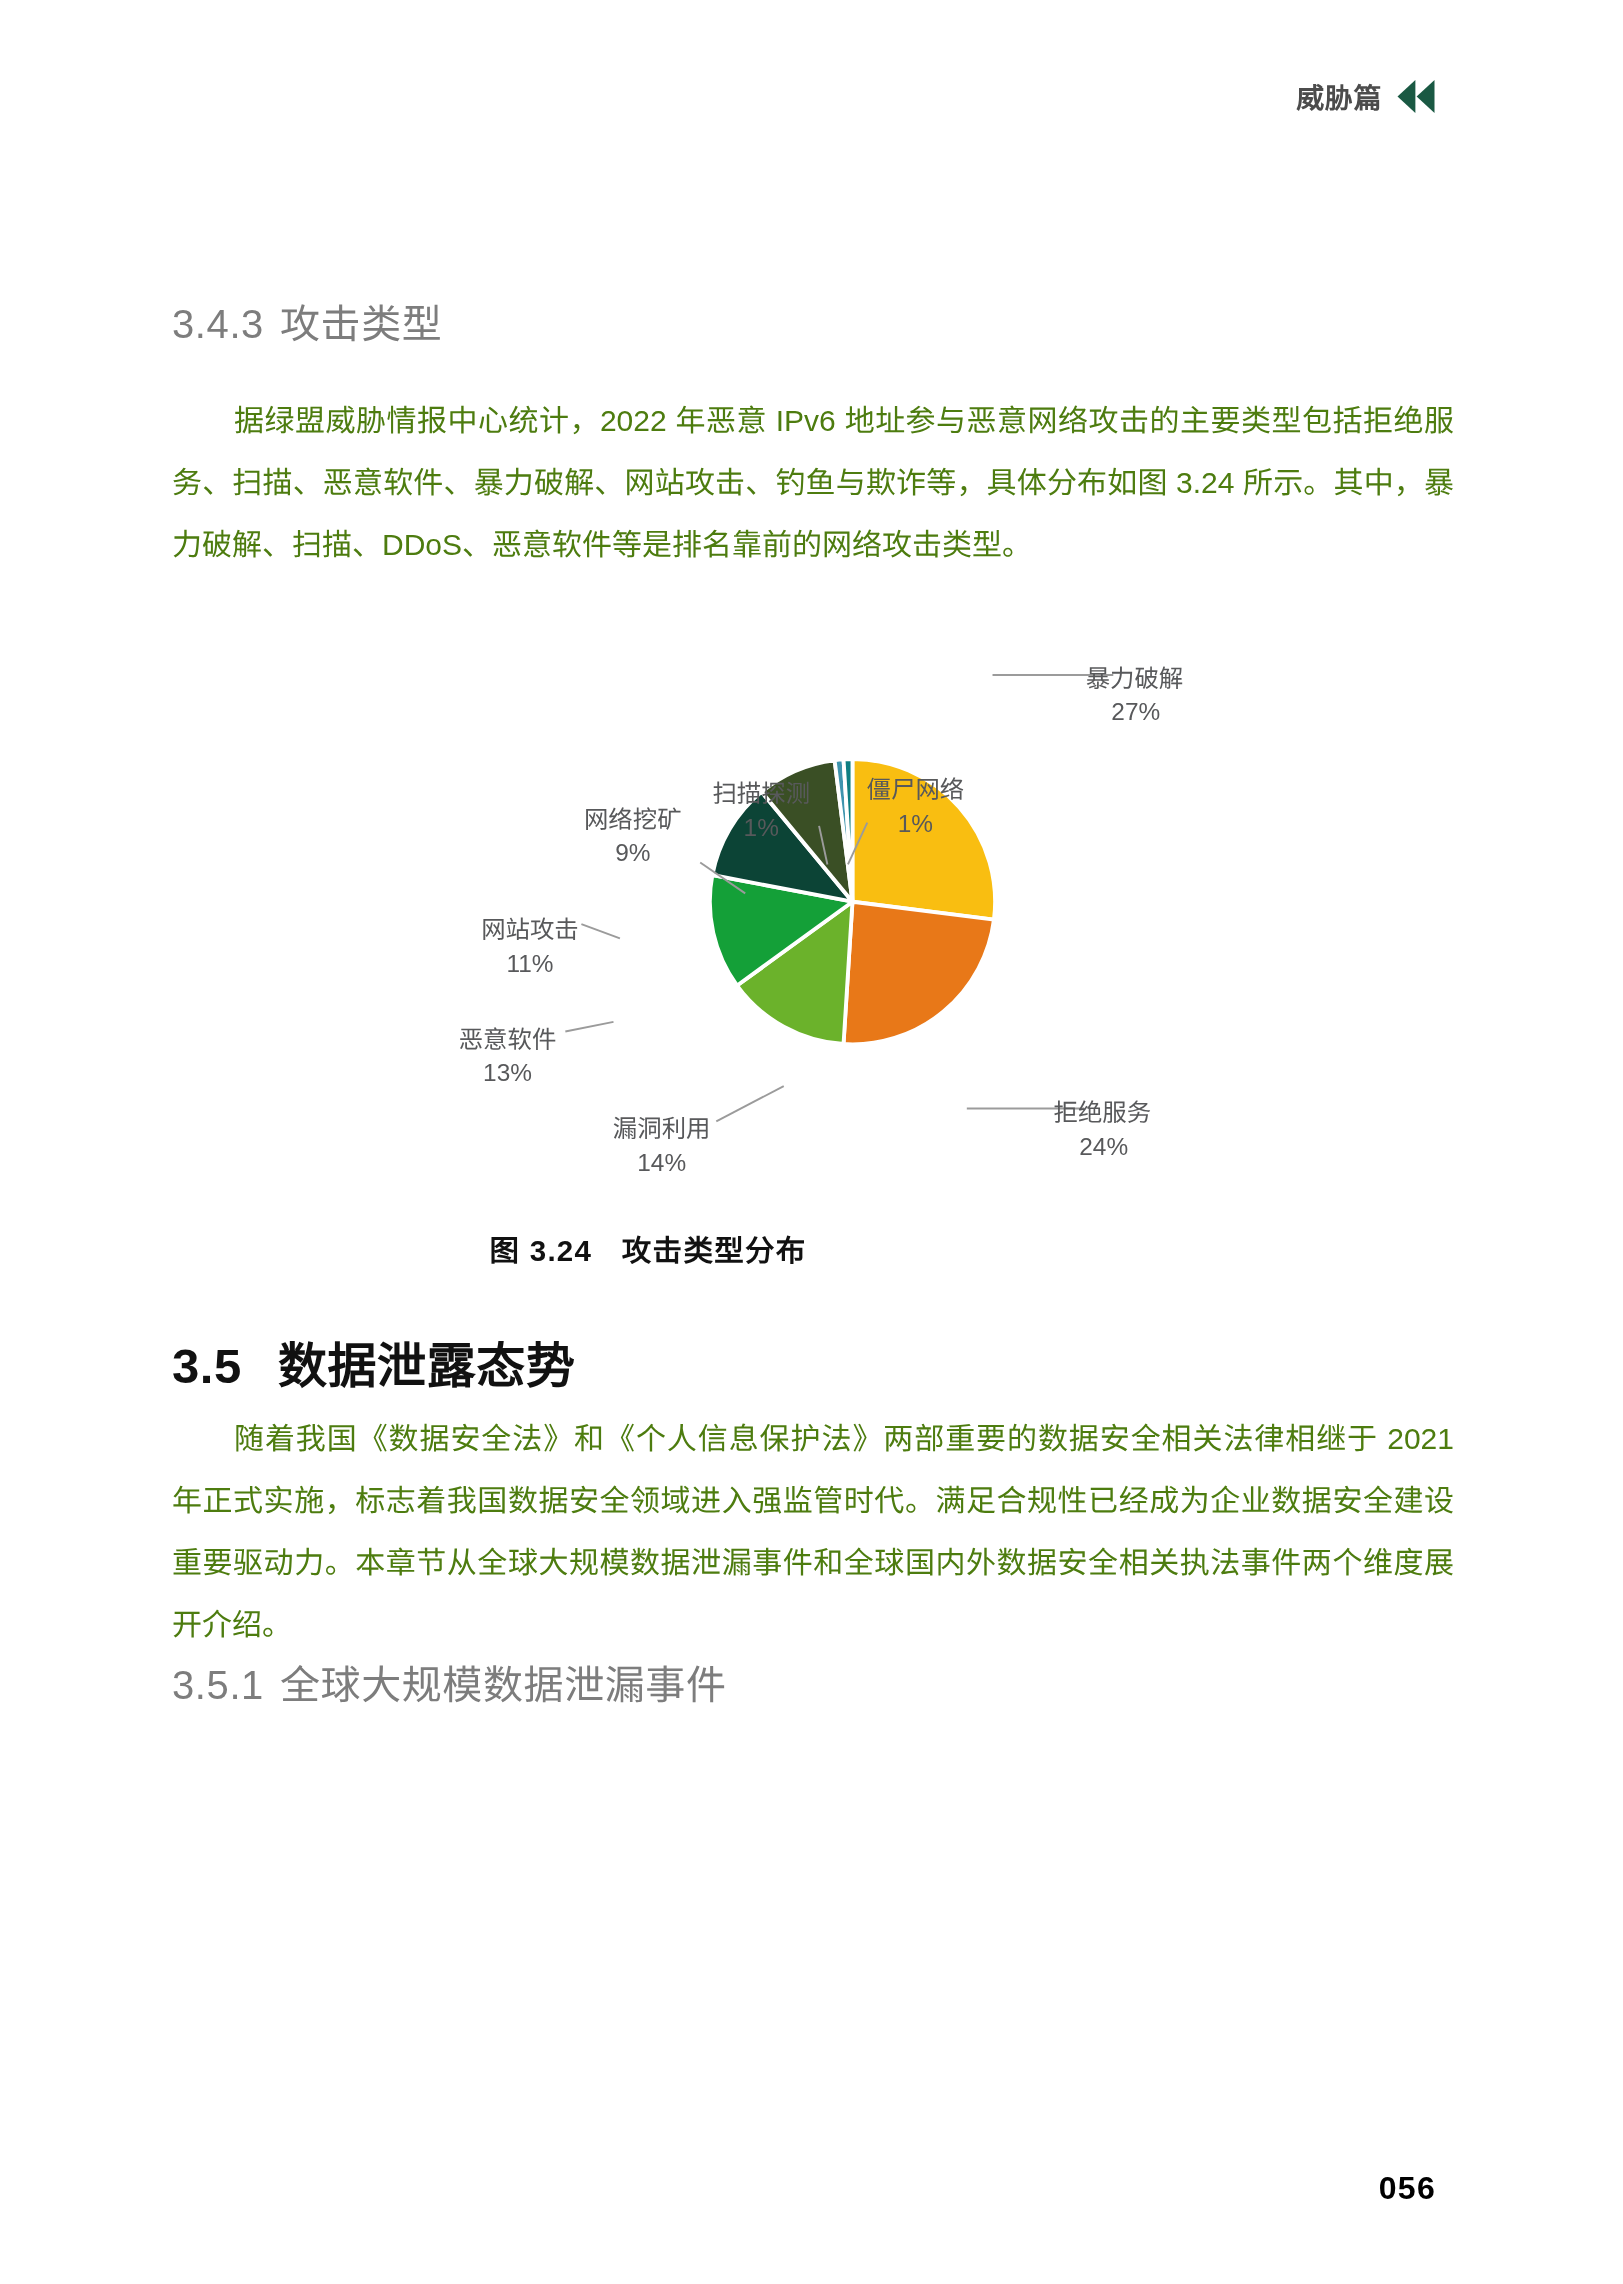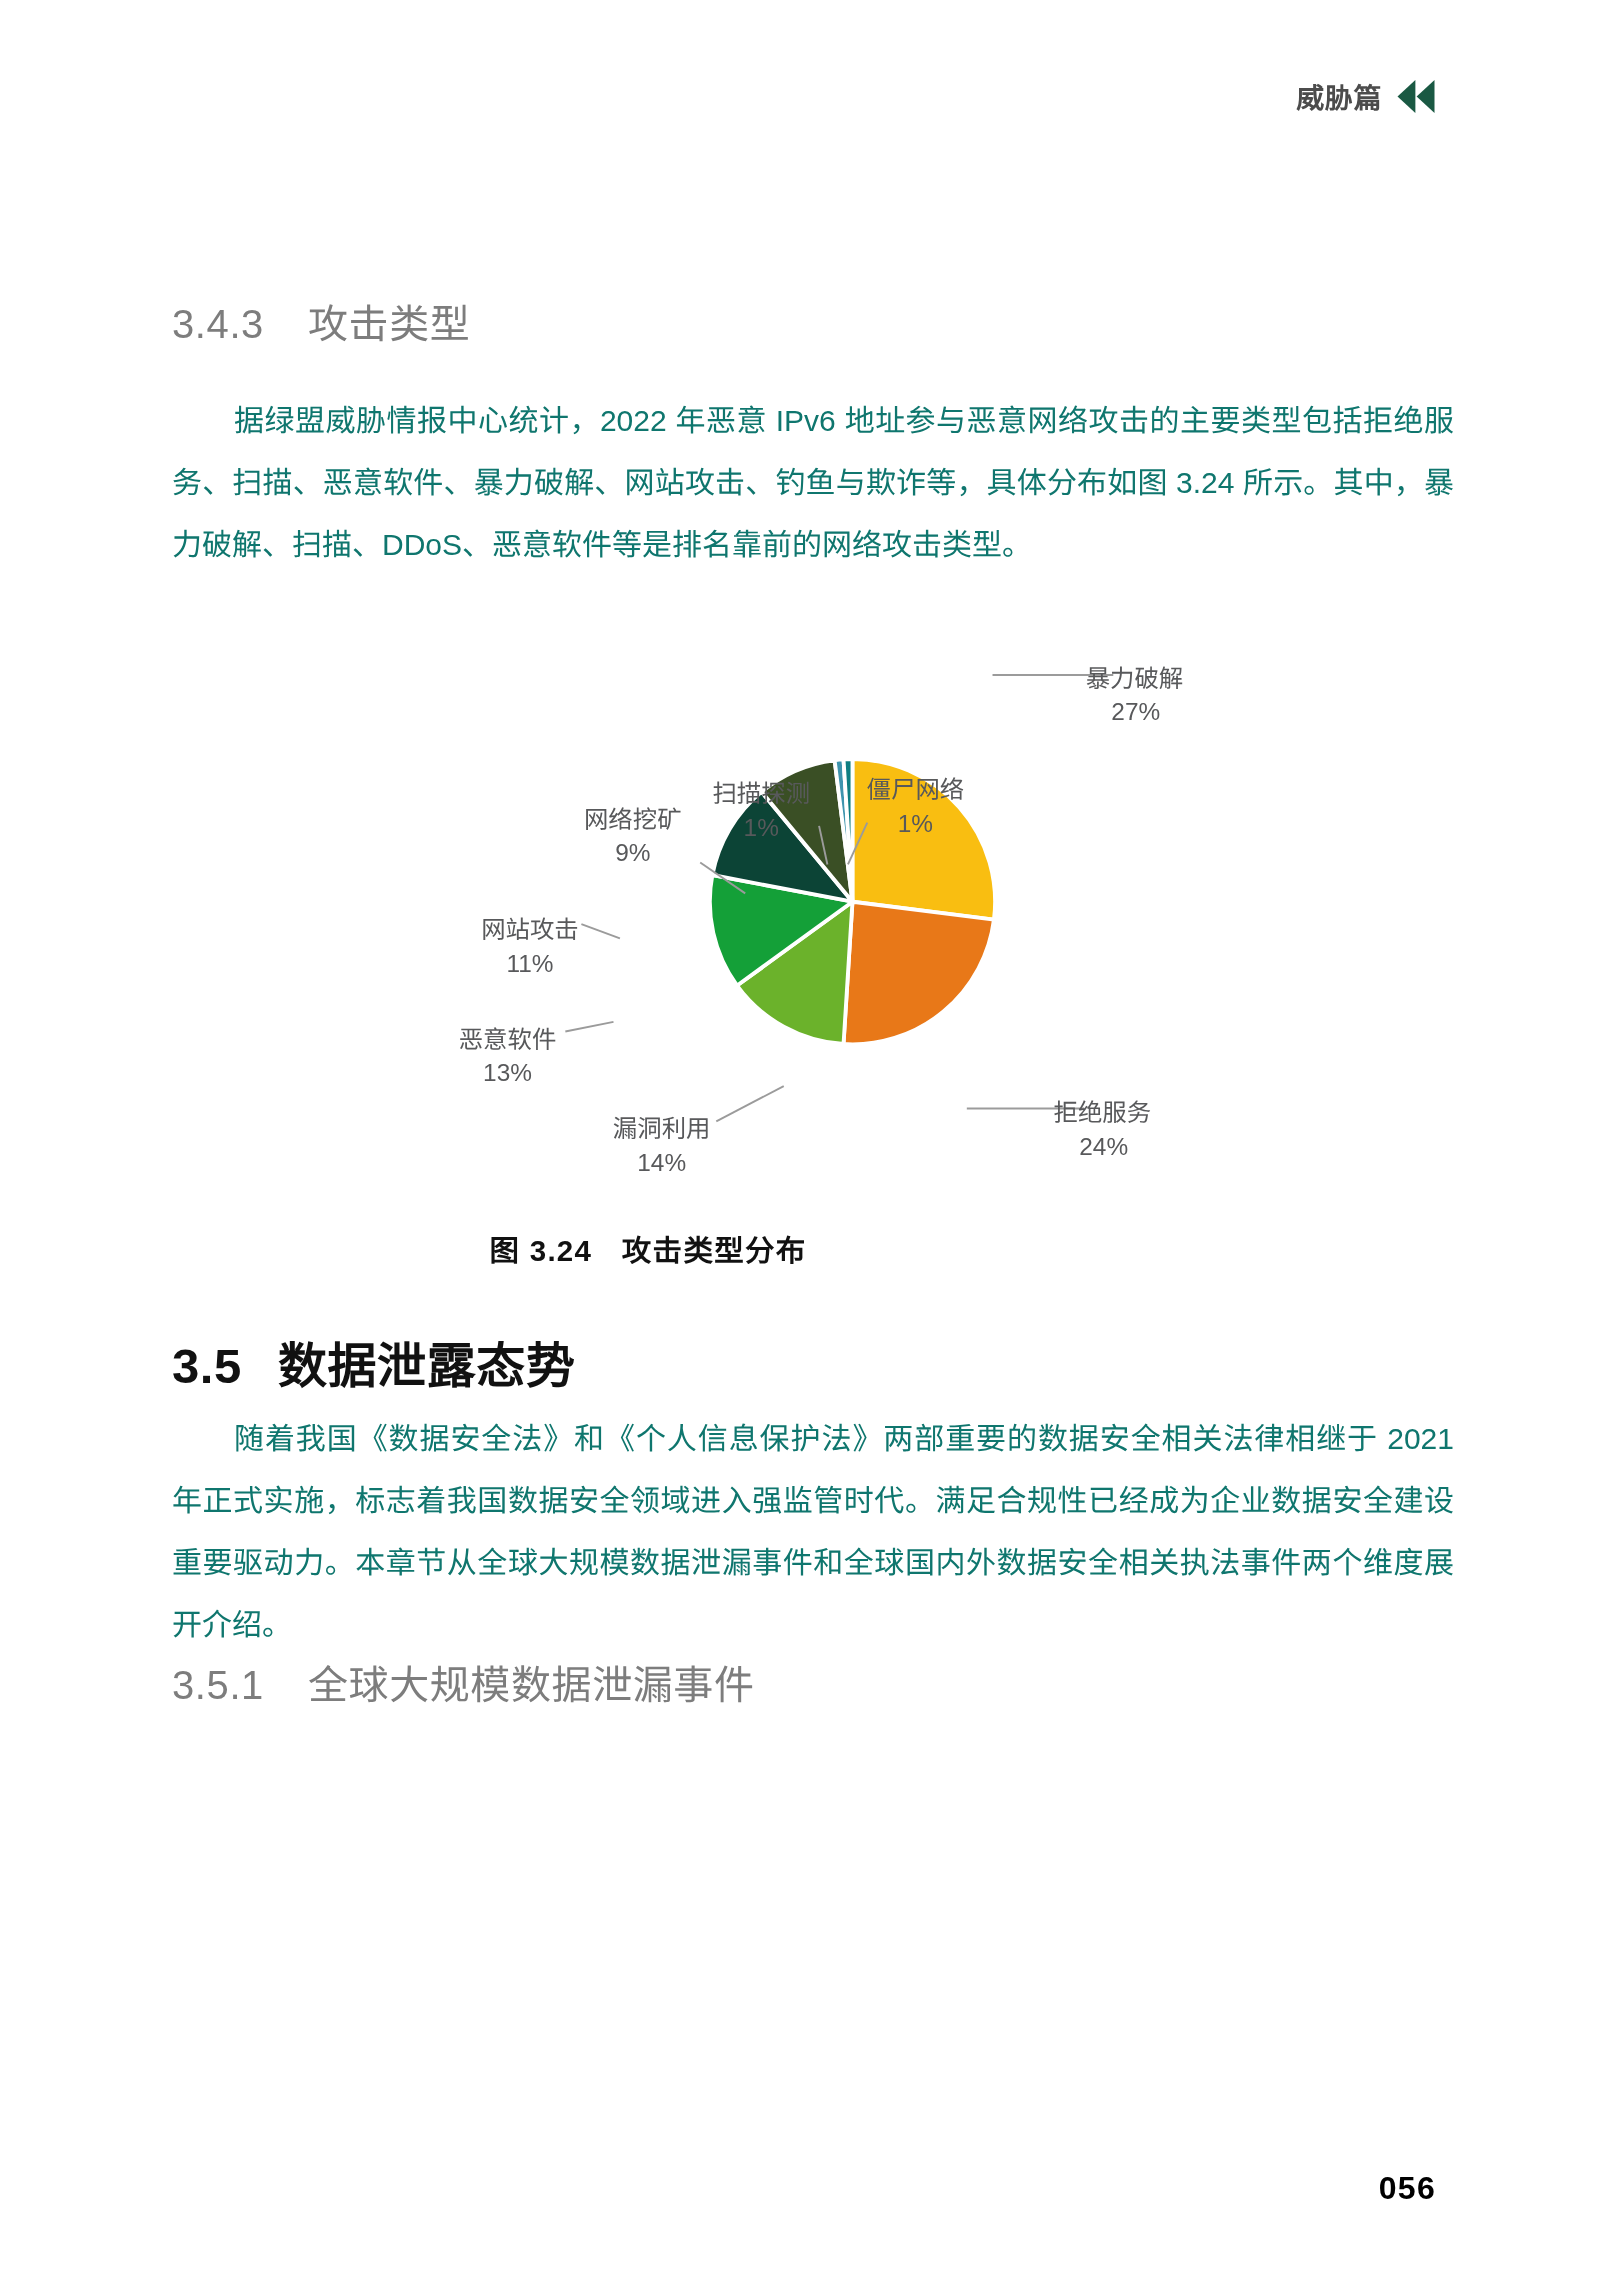--- a/index.html
+++ b/index.html
@@ -48,42 +48,42 @@
   
   .h3 {
     position: absolute;
     left: 172px;
     font-size: 40px;
     font-weight: 400;
     color: #7d7d7d;
     letter-spacing: 0.6px;
     white-space: nowrap;
   }
-  .h3 .num { margin-right: 44px; }
+  .h3 .num { margin-right: 16px; }
 
   .h2 {
     position: absolute;
     left: 172px;
     font-size: 49px;
     font-weight: 700;
     color: #111111;
     letter-spacing: 0.6px;
     white-space: nowrap;
     text-align: center;
   }
   .h2 .num { margin-right: 36px; }
 
   
   .para {
     position: absolute;
     left: 172px;
     width: 1282px;
     font-size: 30px;
     line-height: 62px;
-    color: #0f766e;
+    color: #4d7c0f;
     text-align: justify;
     text-justify: inter-ideograph;
     text-indent: 62px;
     letter-spacing: 0px;
   }
 
   
   .figure {
     position: absolute;
     left: 0;

